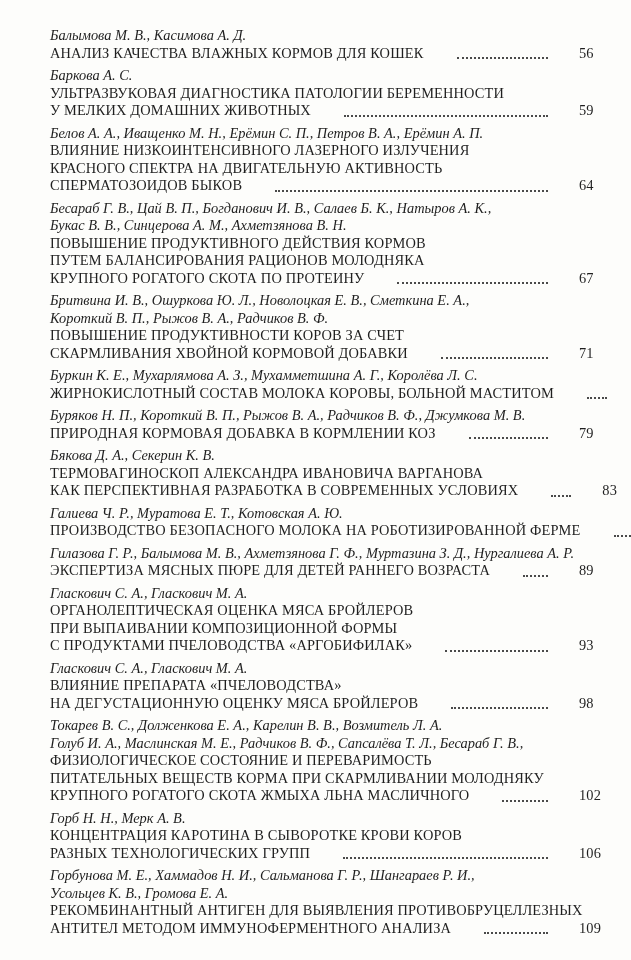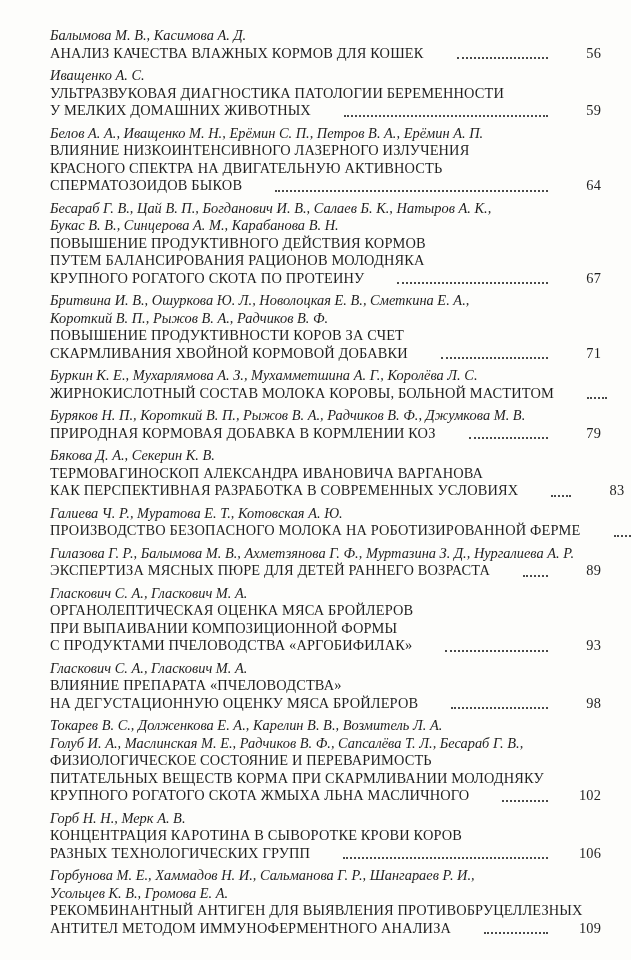--- a/index.html
+++ b/index.html
@@ -39,59 +39,58 @@
     flex: 1 1 auto;
     height: 1px;
     align-self: flex-end;
     margin: 0 7px 3px 9px;
     border-bottom: 2px dotted var(--leader, #4a4a4a);
     min-width: 20px;
   }
   .page-num {
     flex: 0 0 auto;
     min-width: 22px;
-    text-align: right;
     font-size: 14.4px;
   }
 </style>
 </head>
 <body>
 
 <div class="page">
   <div class="entries">
       <div class="entry">
         <div class="authors">Балымова М. В., Касимова А. Д.</div>
         <div class="title-line last">
           <span class="title-text">АНАЛИЗ КАЧЕСТВА ВЛАЖНЫХ КОРМОВ ДЛЯ КОШЕК</span>
           <span class="leader"></span>
           <span class="page-num">56</span>
         </div>
       </div>
       <div class="entry">
-        <div class="authors">Иващенко А. С.</div>
+        <div class="authors">Баркова А. С.</div>
         <div class="title-line"><span class="title-text">УЛЬТРАЗВУКОВАЯ ДИАГНОСТИКА ПАТОЛОГИИ БЕРЕМЕННОСТИ</span></div>
         <div class="title-line last">
           <span class="title-text">У МЕЛКИХ ДОМАШНИХ ЖИВОТНЫХ</span>
           <span class="leader"></span>
           <span class="page-num">59</span>
         </div>
       </div>
       <div class="entry">
         <div class="authors">Белов А. А., Иващенко М. Н., Ерёмин С. П., Петров В. А., Ерёмин А. П.</div>
         <div class="title-line"><span class="title-text">ВЛИЯНИЕ НИЗКОИНТЕНСИВНОГО ЛАЗЕРНОГО ИЗЛУЧЕНИЯ</span></div>
         <div class="title-line"><span class="title-text">КРАСНОГО СПЕКТРА НА ДВИГАТЕЛЬНУЮ АКТИВНОСТЬ</span></div>
         <div class="title-line last">
           <span class="title-text">СПЕРМАТОЗОИДОВ БЫКОВ</span>
           <span class="leader"></span>
           <span class="page-num">64</span>
         </div>
       </div>
       <div class="entry">
         <div class="authors">Бесараб Г. В., Цай В. П., Богданович И. В., Салаев Б. К., Натыров А. К.,</div>
-        <div class="authors">Букас В. В., Синцерова А. М., Карабанова В. Н.</div>
+        <div class="authors">Букас В. В., Синцерова А. М., Ахметзянова В. Н.</div>
         <div class="title-line"><span class="title-text">ПОВЫШЕНИЕ ПРОДУКТИВНОГО ДЕЙСТВИЯ КОРМОВ</span></div>
         <div class="title-line"><span class="title-text">ПУТЕМ БАЛАНСИРОВАНИЯ РАЦИОНОВ МОЛОДНЯКА</span></div>
         <div class="title-line last">
           <span class="title-text">КРУПНОГО РОГАТОГО СКОТА ПО ПРОТЕИНУ</span>
           <span class="leader"></span>
           <span class="page-num">67</span>
         </div>
       </div>
       <div class="entry">
         <div class="authors">Бритвина И. В., Ошуркова Ю. Л., Новолоцкая Е. В., Сметкина Е. А.,</div>

